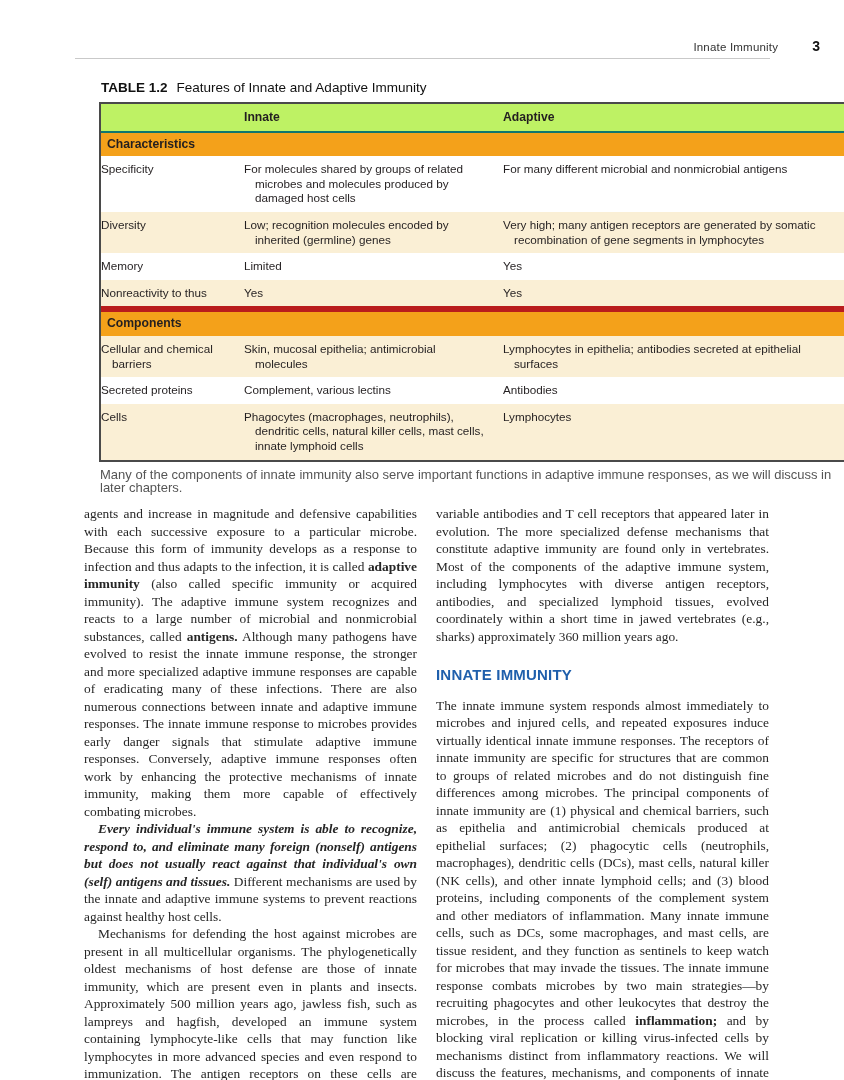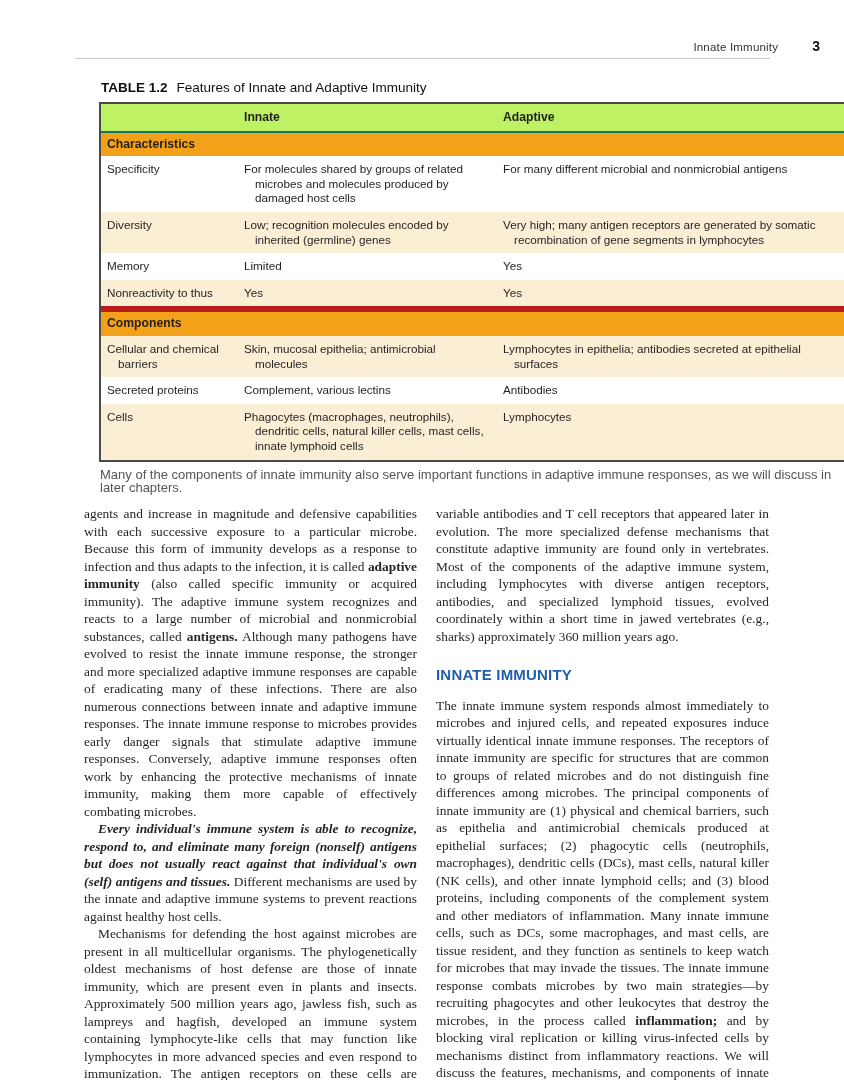--- a/index.html
+++ b/index.html
@@ -38,21 +38,21 @@
   .thead-row .cell{font-weight:bold;font-size:12.2px;padding-top:6px;padding-bottom:6px;}
   .band{
     background:#f4a11a;font-weight:bold;font-size:12.2px;
     padding:4px 6px 5px 6px;color:#231f20;
     border-top:6px solid #b91c1c;
   }
   .band.first{border-top:none;}
   .r-white{background:#ffffff;}
   .r-cream{background:#faefd5;}
   .cell{padding:6px 14px 6px 0;}
-  .cell.c1{padding-left:6px;}
+  .cell.c1{padding-left:0;}
   .hang{display:block;padding-left:11px;text-indent:-11px;}
 
   .tfoot{
     font-size:13px;color:#555;margin:6px 0 0 1px;line-height:13px;
   }
 
   
   .bodycols{
     position:absolute;left:84px;top:505px;width:686px;
     display:flex;gap:19px;

